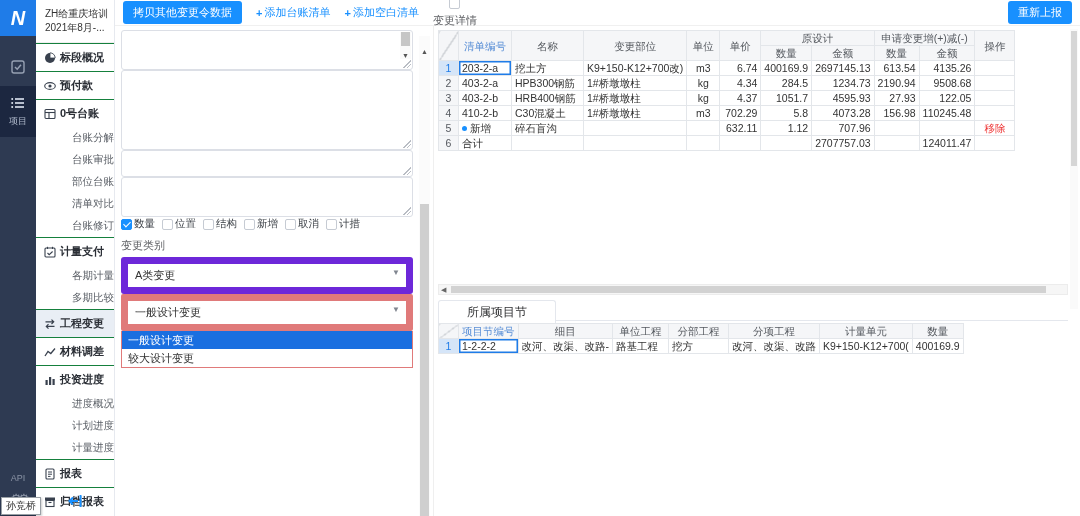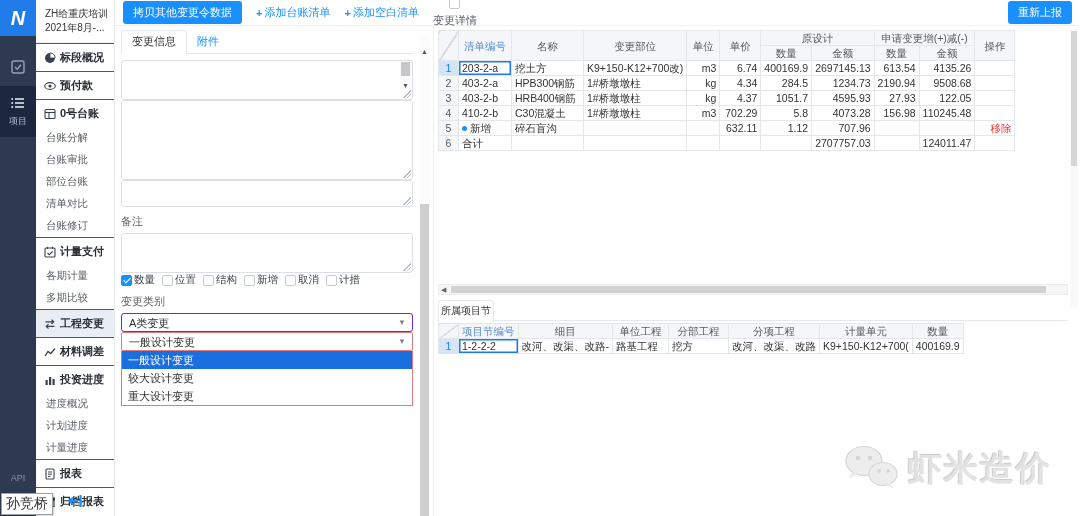--- a/index.html
+++ b/index.html
@@ -10,29 +10,29 @@
   .rail { position:absolute; left:0; top:0; width:36px; height:516px; background:#2e3a52; z-index:30; }
   .rail .logo { width:36px; height:36px; background:#1f7ce8; color:#fff; display:flex; align-items:center; justify-content:center;
                 font-weight:bold; font-style:italic; font-size:20px; }
   .rail-item { width:36px; display:flex; flex-direction:column; align-items:center; padding:9px 0; color:#97a1b3; }
   .rail-item.active { background:#1c2740; color:#dfe6f2; }
   .rail-item .rlabel { font-size:9px; margin-top:2px; color:#aeb8ca; }
   .rail-bottom { position:absolute; bottom:10px; left:0; width:36px; display:flex; flex-direction:column; align-items:center; gap:8px; }
   .rail-api { font-size:9px; color:#8a93a5; }
   .rail-gear { font-size:13px; color:#8a93a5; letter-spacing:-4px; }
   .rail-tooltip { position:absolute; left:1px; bottom:1px; background:#fff; border:1px solid #9aa0a6; color:#333;
-                  font-size:14px; padding:1px 4px; z-index:40; white-space:nowrap; box-shadow:1px 1px 2px rgba(0,0,0,.2);text-align:center; }
+                  font-size:10px; padding:1px 4px; z-index:40; white-space:nowrap; box-shadow:1px 1px 2px rgba(0,0,0,.2);text-align:center; }
 
   
   .sidebar { position:absolute; left:36px; top:0; width:79px; height:516px; background:#fff; border-right:1px solid #e6e9ef; z-index:20; }
   .project-title { padding:7px 4px 8px 9px; font-size:10px; line-height:1.35; color:#333; border-bottom:1px solid #efefef; }
   .menu { }
   .mi { display:flex; align-items:center; gap:4px; cursor:pointer; white-space:nowrap; overflow:hidden; }
   .mi.l1 { padding:6px 2px 6px 8px; font-weight:bold; font-size:11px; color:#2b2f36; border-top:1px solid #15803d; }
-  .mi.l2 { padding:4px 2px 4px 10px; font-size:10.5px; color:#5a5f66; font-weight:normal;text-align:center; }
+  .mi.l2 { padding:4px 2px 4px 36px; font-size:10.5px; color:#5a5f66; font-weight:normal;text-align:center; }
   .mi.active { background:#e9eef5; }
   .mi .micon { width:12px; height:12px; flex:0 0 12px; display:inline-flex; }
   .sidebar-exit { position:absolute; bottom:6px; left:50%; transform:translateX(-50%); cursor:pointer; }
 
   
   .toolbar { position:absolute; left:115px; top:0; width:965px; height:26px; background:#fff; border-bottom:1px solid #f0f0f0;
              display:flex; align-items:center; gap:14px; padding:0 8px; z-index:10; }
   .btn-primary { background:#1890ff; color:#fff; border:none; border-radius:3px; font-size:11px; padding:4px 10px;
                  font-family:inherit; cursor:pointer; }
   .btn-text { color:#1890ff; background:none; border:none; font-size:11px; font-family:inherit; cursor:pointer; display:flex; align-items:center; gap:2px; }
@@ -52,56 +52,56 @@
   .ta .grip { position:absolute; right:1px; bottom:1px; width:8px; height:8px;
               background:linear-gradient(135deg, transparent 50%, #b9bdc4 50%, #b9bdc4 58%, transparent 58%, transparent 70%, #b9bdc4 70%, #b9bdc4 78%, transparent 78%); }
   .ta1-scroll { position:absolute; right:1px; top:1px; bottom:10px; width:11px; background:#fafafa; }
   .ta1-scroll .thumb { position:absolute; top:0; left:1px; width:9px; height:14px; background:#c6c6c6; }
   .ta1-scroll .dn { position:absolute; bottom:0; left:0; width:11px; text-align:center; font-size:7px; color:#555; }
   .checks, .radios { display:flex; align-items:center; gap:7px; flex-wrap:nowrap; color:#3a3f45; font-size:10.5px; }
   .chk { display:flex; align-items:center; gap:2px; white-space:nowrap; }
   .chk .box { width:11px; height:11px; border:1px solid #c6cbd3; border-radius:2px; background:#fff; position:relative; flex:0 0 11px; }
   .chk .box.on { background:#1890ff; border-color:#1890ff; }
   .chk .box.on::after { content:""; position:absolute; left:3px; top:0px; width:3px; height:6px; border:solid #fff; border-width:0 1.5px 1.5px 0; transform:rotate(45deg); }
-  .sel { position:relative; height:19px; border:1px solid #6d28d9; border-radius:3px; background:#fff; display:flex; align-items:flex-end; padding:0 18px 0 7px; color:#333; }
+  .sel { position:relative; height:37px; border:7px solid #6d28d9; border-radius:3px; background:#fff; display:flex; align-items:center; padding:0 18px 0 7px; color:#333; }
   .sel .chev { position:absolute; right:6px; top:4px; font-size:8px; color:#808690; }
   .sel.alert { border-color:#e07a7a; border-radius:2px; }
   .options { border:1px solid #e07a7a; border-top:none; background:#fff; }
   .opt { height:18px; line-height:18px; padding:0 6px; color:#333; cursor:pointer; }
   .opt.hl { background:#1a6fe0; color:#fff; }
 
   
   .form-scroll { position:absolute; left:419px; top:36px; width:11px; height:480px; background:#fbfbfb; z-index:5; }
   .form-scroll .up { position:absolute; top:12px; left:0; width:11px; text-align:center; font-size:7px; color:#555; }
   .form-scroll .thumb { position:absolute; top:168px; left:1px; width:9px; height:330px; background:#cfcfcf; }
 
   
   .right-panel { position:absolute; left:433px; top:26px; width:647px; height:490px; background:#fff; border-left:1px solid #efefef; padding:4px 0 0 4px; }
   table { border-collapse:collapse; table-layout:fixed; font-size:10.5px; }
   th, td { border:1px solid #e3e6ea; padding:0 3px; height:15px; line-height:14px; white-space:nowrap; overflow:hidden; }
   th { background:#f5f6f8; color:#55595f; font-weight:normal; text-align:center; }
   th.hblue { color:#5a8fd6; }
   td.rn, th.corner { background:#f5f6f8; text-align:center; color:#55595f; }
   td.rn.rn-sel { background:#d5e5f8; color:#1f7ce8; }
   th.corner { background-image:linear-gradient(to bottom right, #f5f6f8 48%, #c9ccd1 48%, #c9ccd1 52%, #f5f6f8 52%); }
-  td.l { text-align:left; } td.c { text-align:right; } td.r { text-align:right; }
+  td.l { text-align:left; } td.c { text-align:center; } td.r { text-align:right; }
   td.cell-sel { box-shadow:inset 0 0 0 1.5px #1f7ce8; }
   td .dot { display:inline-block; width:5px; height:5px; border-radius:50%; background:#1890ff; margin-right:3px; vertical-align:1px; }
   td.op-link { color:#e33; cursor:pointer; }
 
   .hscroll { position:absolute; left:4px; top:258px; width:630px; height:11px; background:#f6f6f6; border:1px solid #ececec; }
   .hscroll .la { position:absolute; left:2px; top:1px; font-size:7px; color:#666; }
   .hscroll .thumb { position:absolute; left:12px; top:1px; height:7px; width:595px; background:#d2d2d2; }
 
   .vscroll { position:absolute; right:2px; top:3px; width:8px; height:280px; background:#fafafa; }
   .vscroll .thumb { position:absolute; top:2px; left:1px; width:6px; height:135px; background:#d6d6d6; }
 
   .btab-row { position:absolute; left:4px; top:274px; width:630px; border-bottom:1px solid #e4e7ed; height:21px; }
-  .btab { display:inline-block; padding:3px 2px 4px; border:1px solid #e4e7ed; border-bottom:1px solid #fff; border-radius:3px 3px 0 0;
-          background:#fff; color:#303133; font-size:10px; margin-bottom:-1px; cursor:pointer; }
+  .btab { display:inline-block; padding:3px 28px 4px; border:1px solid #e4e7ed; border-bottom:1px solid #fff; border-radius:3px 3px 0 0;
+          background:#fff; color:#303133; font-size:12px; margin-bottom:-1px; cursor:pointer; }
   .bottom-table-wrap { position:absolute; left:4px; top:297px;border-radius:10px; }
 
   
   .watermark { position:absolute; right:28px; bottom:22px; display:flex; align-items:center; gap:8px; }
   .wm-text { font-size:34px; font-weight:bold; color:#e2e2e2; text-shadow:1px 1px 0 #fff, -1px -1px 1px #c9c9c9; letter-spacing:2px; }
 </style>
 </head>
 <body>
 
 <div class="rail">
@@ -286,42 +286,37 @@
     </button>
   <span class="tb-check">
     <span class="cbx"></span>
     <span>变更详情</span>
   </span>
   <span class="spacer"></span>
   <button class="btn-primary">重新上报</button>
 </div>
 
 <div class="form-panel">
-  <div class="ftabs">
-    <span class="ftab active">变更信息</span>
-    <span class="ftab inactive">附件</span>
-  </div>
 
   <div class="ta" style="height:40px;">
     <div class="ta1-scroll">
       <div class="thumb"></div>
       <div class="dn">▼</div>
     </div>
     <div class="grip"></div>
   </div>
 
   <div class="ta" style="height:80px;">
     <div class="grip"></div>
   </div>
 
   <div class="ta" style="height:27px;">
     <div class="grip"></div>
   </div>
 
-  <div class="flabel">备注</div>
   <div class="ta" style="height:40px;">
     <div class="grip"></div>
   </div>
 
   <div class="checks" id="check-row">
       <span class="chk">
         <span class="box on"></span>
         <span>数量</span>
       </span>
       <span class="chk">
@@ -352,21 +347,20 @@
     <span class="chev">▼</span>
   </div>
 
   <div class="sel alert">
     <span>一般设计变更</span>
     <span class="chev">▼</span>
   </div>
   <div class="options" id="nature-options">
       <div class="opt hl">一般设计变更</div>
       <div class="opt">较大设计变更</div>
-      <div class="opt">重大设计变更</div>
     </div>
 
 </div>
 
 <div class="form-scroll">
   <div class="up">▲</div>
   <div class="thumb"></div>
 </div>
 
 <div class="right-panel">
@@ -531,32 +525,13 @@
             <td class="l">路基工程</td>
             <td class="l">挖方</td>
             <td class="l">改河、改渠、改路</td>
             <td class="l">K9+150-K12+700(</td>
             <td class="r">400169.9</td>
           </tr>
         </tbody>
     </table>
   </div>
 
-  <div class="watermark">
-    <span>
-      <svg width="58" height="48" viewBox="0 0 58 48">
-        <g fill="#ededed" stroke="#d6d6d6" stroke-width="1.2">
-          <ellipse cx="22" cy="17" rx="18" ry="14.5"></ellipse>
-          <path d="M10 28 L7 35 L16 30 Z" stroke="none"></path>
-          <ellipse cx="41" cy="30" rx="14" ry="11.5"></ellipse>
-          <path d="M48 39 L52 45 L44 41 Z" stroke="none"></path>
-        </g>
-        <g fill="#d2d2d2">
-          <circle cx="16" cy="14" r="2.2"></circle>
-            <circle cx="28" cy="14" r="2.2"></circle>
-          <circle cx="37" cy="27" r="1.8"></circle>
-            <circle cx="46" cy="27" r="1.8"></circle>
-        </g>
-      </svg>
-    </span>
-    <span class="wm-text">虾米造价</span>
-  </div>
 </div>
 
 </body></html>

